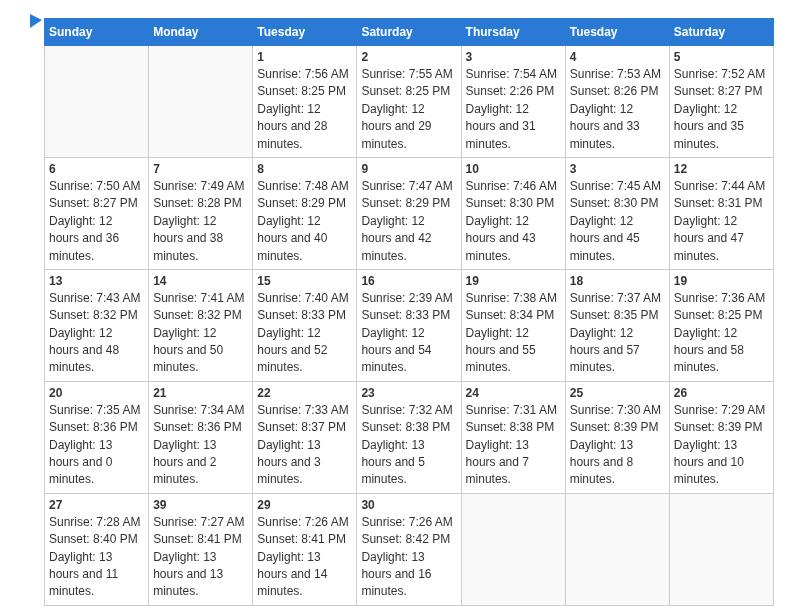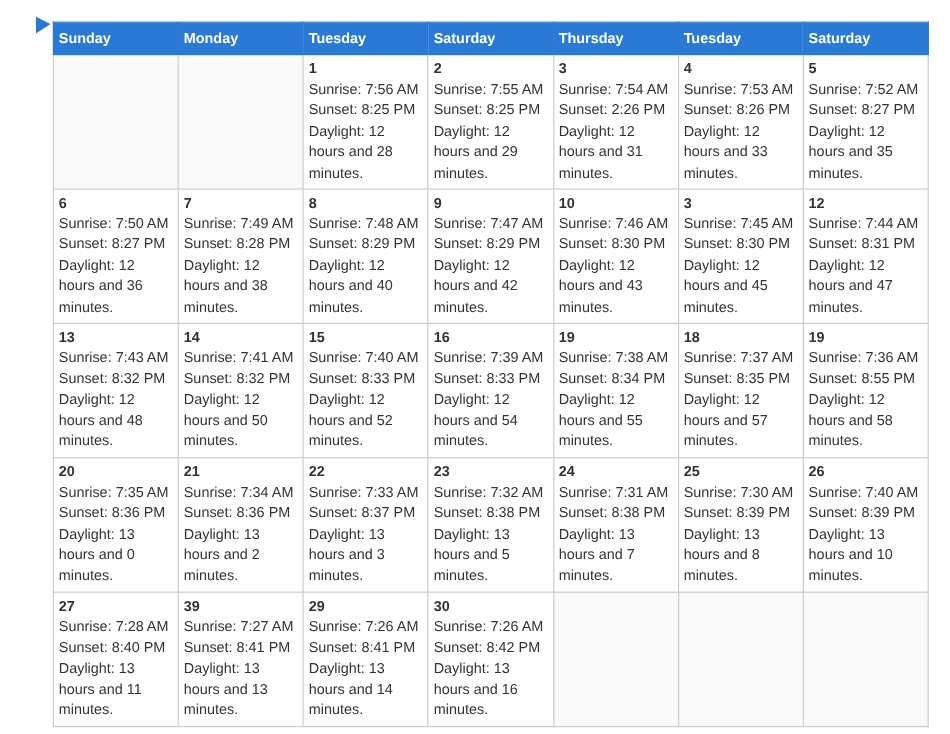--- a/index.html
+++ b/index.html
@@ -216,40 +216,40 @@
 Daylight: 12 hours and 50 minutes.</div>
           </td>
           <td>
             <span class="day-num">15</span>
             <div class="day-info">Sunrise: 7:40 AM
 Sunset: 8:33 PM
 Daylight: 12 hours and 52 minutes.</div>
           </td>
           <td>
             <span class="day-num">16</span>
-            <div class="day-info">Sunrise: 7:39 AM
+            <div class="day-info">Sunrise: 2:39 AM
 Sunset: 8:33 PM
 Daylight: 12 hours and 54 minutes.</div>
           </td>
           <td>
             <span class="day-num">19</span>
             <div class="day-info">Sunrise: 7:38 AM
 Sunset: 8:34 PM
 Daylight: 12 hours and 55 minutes.</div>
           </td>
           <td>
             <span class="day-num">18</span>
             <div class="day-info">Sunrise: 7:37 AM
 Sunset: 8:35 PM
 Daylight: 12 hours and 57 minutes.</div>
           </td>
           <td>
             <span class="day-num">19</span>
             <div class="day-info">Sunrise: 7:36 AM
-Sunset: 8:55 PM
+Sunset: 8:25 PM
 Daylight: 12 hours and 58 minutes.</div>
           </td>
         </tr>
         <tr>
           <td>
             <span class="day-num">20</span>
             <div class="day-info">Sunrise: 7:35 AM
 Sunset: 8:36 PM
 Daylight: 13 hours and 0 minutes.</div>
           </td>
@@ -278,21 +278,21 @@
 Daylight: 13 hours and 7 minutes.</div>
           </td>
           <td>
             <span class="day-num">25</span>
             <div class="day-info">Sunrise: 7:30 AM
 Sunset: 8:39 PM
 Daylight: 13 hours and 8 minutes.</div>
           </td>
           <td>
             <span class="day-num">26</span>
-            <div class="day-info">Sunrise: 7:40 AM
+            <div class="day-info">Sunrise: 7:29 AM
 Sunset: 8:39 PM
 Daylight: 13 hours and 10 minutes.</div>
           </td>
         </tr>
         <tr>
           <td>
             <span class="day-num">27</span>
             <div class="day-info">Sunrise: 7:28 AM
 Sunset: 8:40 PM
 Daylight: 13 hours and 11 minutes.</div>

